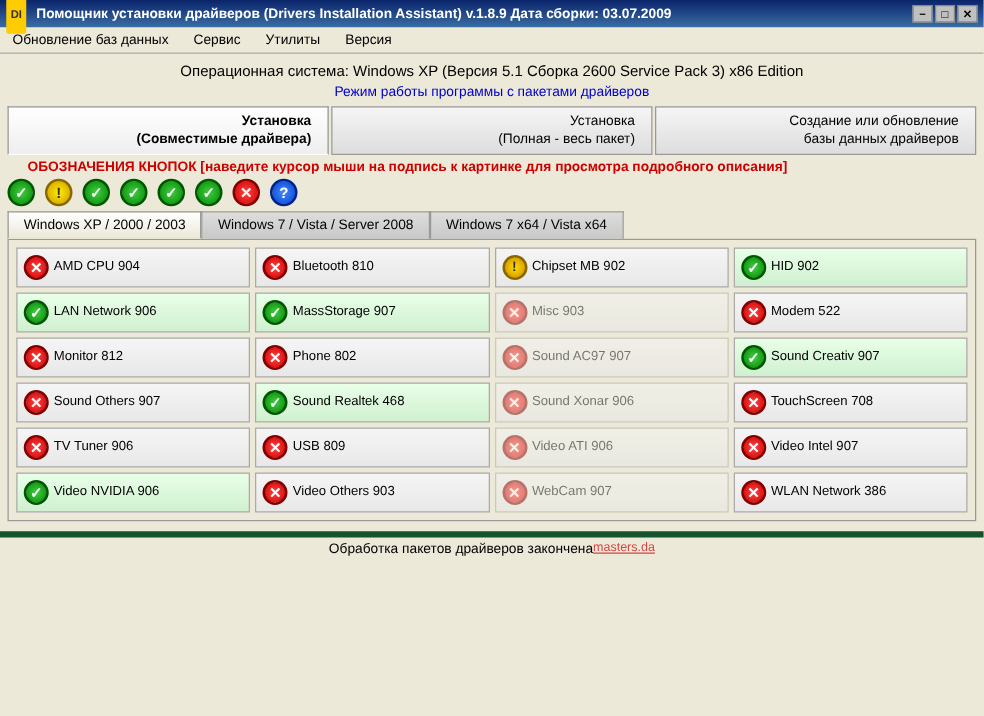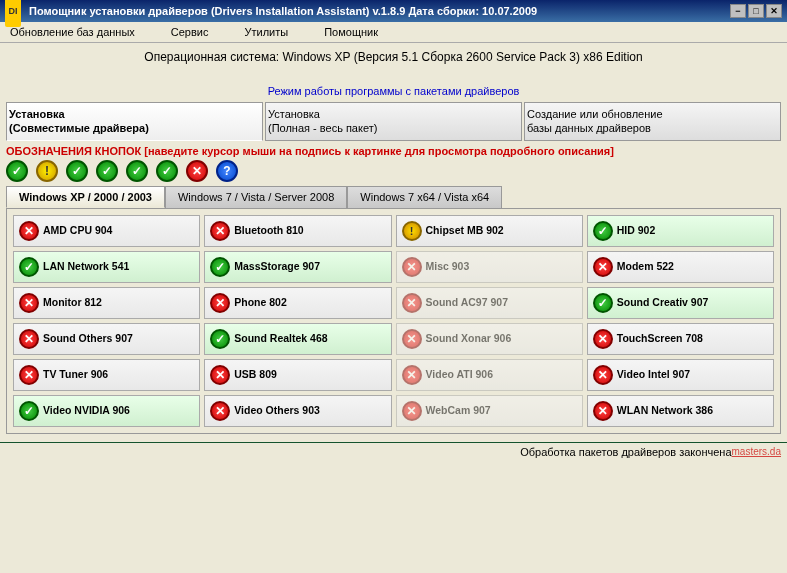--- a/index.html
+++ b/index.html
@@ -23,75 +23,75 @@
       display: flex; align-items: center; justify-content: center;
       color: black; font-weight: bold;
     }
 
     
     .menu-bar {
       background: #ece9d8;
       border-bottom: 1px solid #aaa;
       padding: 2px 4px;
       display: flex;
-      gap: 24px;
+      gap: 8px;
       font-size: 11px;
     }
     .menu-item { padding: 2px 6px; cursor: pointer; }
 
     
     .main { padding: 4px 6px; }
 
     .os-title {
       text-align: center;
       font-size: 12px;
       padding: 3px 0;
       color: #000;
     }
-    .mode-label { color: #0000cc; font-size: 11px; text-align: center; padding: 1px 0; margin-top: 17px; }
+    .mode-label { color: #0000cc; font-size: 11px; text-align: center; padding: 1px 0; }
 
     
     .install-tabs {
       display: flex;
       gap: 2px;
       margin: 4px 0;
     }
     .install-tab {
       flex: 1;
       border: 1px solid #999;
       background: linear-gradient(to bottom, #f5f5f5, #ddd);
-      text-align: left;
-      padding: 4px 2px;
+      text-align: right;
+      padding: 4px 13px;
       cursor: pointer;
       font-size: 11px;
       line-height: 1.3;
     }
     .install-tab.active {
       background: linear-gradient(to bottom, #fff, #eee);
       border-bottom: 1px solid #fff;
       font-weight: bold;
     }
 
     
-    .legend-title { color: #cc0000; font-size: 11px; font-weight: bold; margin: 2px 0; }
+    .legend-title { color: #cc0000; font-size: 11px; font-weight: bold; margin: 2px 16px; }
     .legend-icons { display: flex; gap: 8px; margin: 3px 0; align-items: center; }
 
     
     .os-tabs { display: flex; gap: 0; margin: 4px 0 0 0; }
     .os-tab {
       border: 1px solid #999;
       background: linear-gradient(to bottom, #ddd, #c8c8c8);
       padding: 4px 12px;
       cursor: pointer;
       font-size: 11px;
       border-bottom: none;
     }
     .os-tab.active {
       background: linear-gradient(to bottom, #fff, #ece9d8);
-      font-weight: bold;
+      font-weight: normal;
       border-bottom: 1px solid #ece9d8;
     }
 
     
     .driver-panel {
       border: 1px solid #999;
       background: #ece9d8;
       padding: 6px;
     }
     .driver-grid {
@@ -138,32 +138,32 @@
     .icon-yellow-warn {
       width: 20px; height: 20px;
       background: radial-gradient(circle, #ffdd00, #cc8800);
       border-radius: 50%;
       border: 2px solid #886600;
       display: flex; align-items: center; justify-content: center;
       color: #333; font-weight: bold; font-size: 11px;
       flex-shrink: 0;
     }
 
-    .driver-label { font-size: 10.5px; line-height: 1.2; font-weight: bold; }
+    .driver-label { font-size: 10.5px; line-height: 1.2; }
 
     
     .status-bar {
-      border-top: 1px solid #14532d;
+      border-top: 5px solid #14532d;
       background: #ece9d8;
       padding: 3px 6px;
       font-size: 11px;
       margin-top: 4px;
       display: flex;
       align-items: center;
-      justify-content: flex-end;
+      justify-content: center;
     }
 
     .app-icon {
       width: 16px; height: 32px;
       background: #ffcc00;
       border-radius: 2px;
       display: inline-flex; align-items: center; justify-content: center;
       font-size: 9px; font-weight: bold; color: #333;
       margin-right: 4px;
     }
@@ -184,34 +184,34 @@
     .lg-blue { background: radial-gradient(circle, #4488ff, #0044cc); color: white; border-color: #002288; }
 
     .dimmed { opacity: 0.5; }
   </style>
 </head>
 <body>
 
 <div class="title-bar">
   <div class="title-bar-left">
     <div class="app-icon">DI</div>
-    <span>Помощник установки драйверов (Drivers Installation Assistant) v.1.8.9 Дата сборки: 10.07.2009</span>
+    <span>Помощник установки драйверов (Drivers Installation Assistant) v.1.8.9 Дата сборки: 03.07.2009</span>
   </div>
   <div class="title-bar-controls">
     <button class="title-btn">−</button>
     <button class="title-btn">□</button>
     <button class="title-btn">✕</button>
   </div>
 </div>
 
 <div class="menu-bar">
   <span class="menu-item">Обновление баз данных</span>
   <span class="menu-item">Сервис</span>
   <span class="menu-item">Утилиты</span>
-  <span class="menu-item">Помощник</span>
+  <span class="menu-item">Версия</span>
 </div>
 
 <div class="main">
   <div class="os-title">Операционная система: Windows XP  (Версия 5.1 Сборка 2600 Service Pack 3) x86 Edition</div>
   <div class="mode-label">Режим работы программы с пакетами драйверов</div>
 
   <div class="install-tabs">
     <div class="install-tab active">
       <span style="white-space:pre-line;">Установка
 (Совместимые драйвера)</span>
@@ -259,21 +259,21 @@
         <div class="driver-item">
           <div class="icon-yellow-warn">!</div>
           <span class="driver-label">Chipset MB 902</span>
         </div>
         <div class="driver-item green-bg">
           <div class="icon-green-check">✓</div>
           <span class="driver-label">HID 902</span>
         </div>
         <div class="driver-item green-bg">
           <div class="icon-green-check">✓</div>
-          <span class="driver-label">LAN Network 541</span>
+          <span class="driver-label">LAN Network 906</span>
         </div>
         <div class="driver-item green-bg">
           <div class="icon-green-check">✓</div>
           <span class="driver-label">MassStorage 907</span>
         </div>
         <div class="driver-item dimmed">
           <div class="icon-red-x">✕</div>
           <span class="driver-label">Misc 903</span>
         </div>
         <div class="driver-item">

